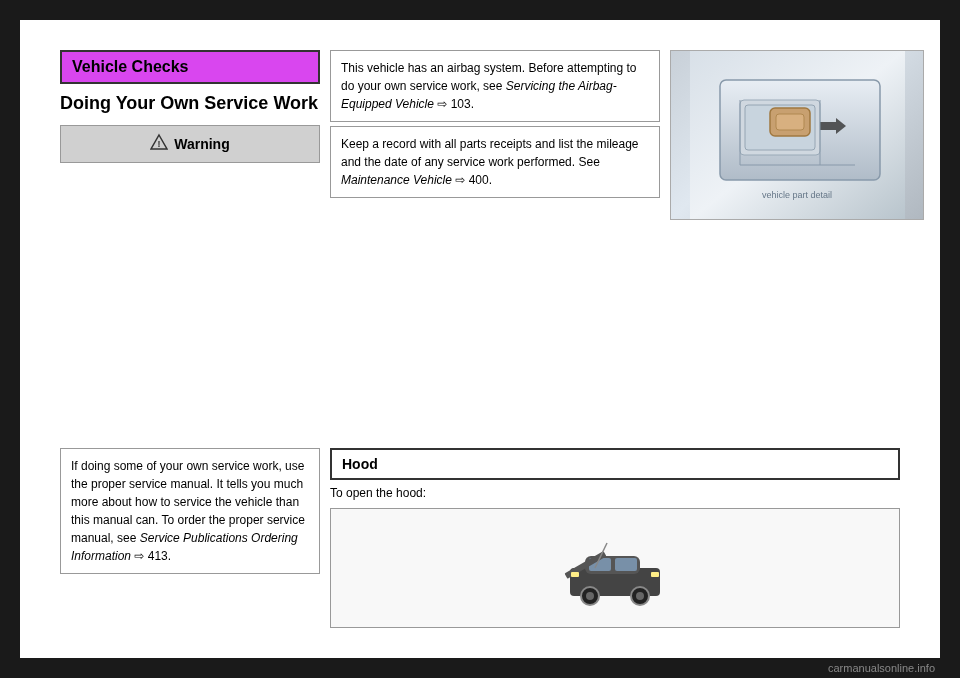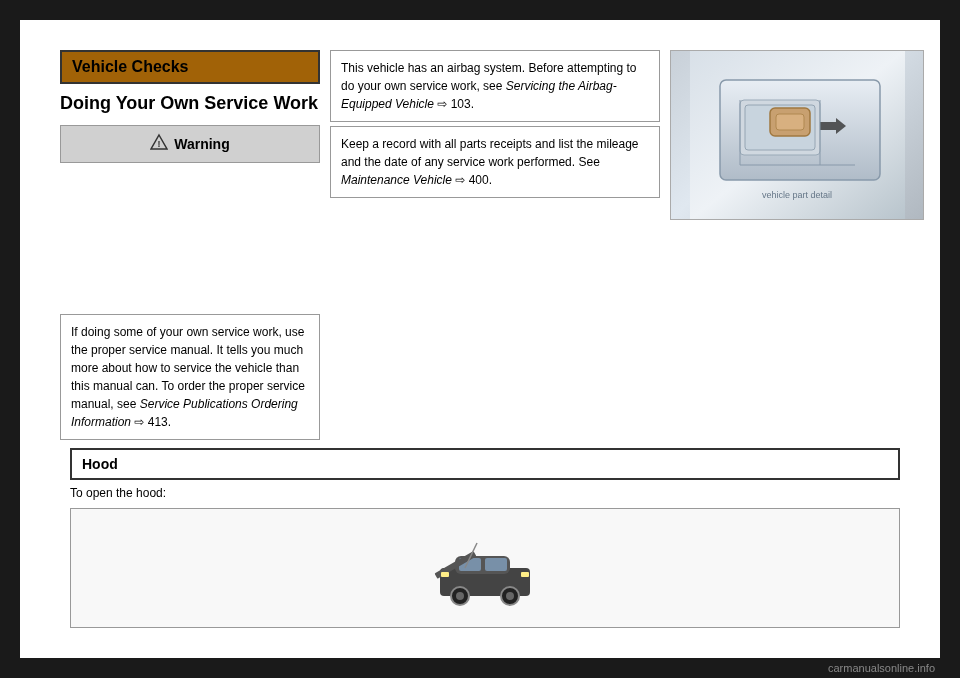--- a/index.html
+++ b/index.html
@@ -44,21 +44,21 @@
       padding-left: 10px;
       padding-right: 10px;
     }
     .right-col {
       width: 230px;
       flex-shrink: 0;
     }
 
     
     .vehicle-checks-header {
-      background: #a16207;
+      background: #d946ef;
       border: 2px solid #333333;
       padding: 6px 10px;
       font-size: 16px;
       font-weight: bold;
       margin-bottom: 4px;
     }
     .doing-own-header {
       padding: 4px 0px;
       font-size: 18px;
       font-weight: bold;
@@ -104,22 +104,22 @@
       display: flex;
       align-items: center;
       justify-content: center;
       overflow: hidden;
       position: relative;
     }
 
     
     .bottom-section {
       display: flex;
-      flex-direction: column;
-      gap: 8px;
+      flex-direction: row;
+      gap: 0px;
       margin-top: 10px;
     }
     .bottom-left {
       width: 260px;
       flex-shrink: 0;
     }
     .bottom-middle {
       flex: 1;
       padding-left: 10px;
     }

